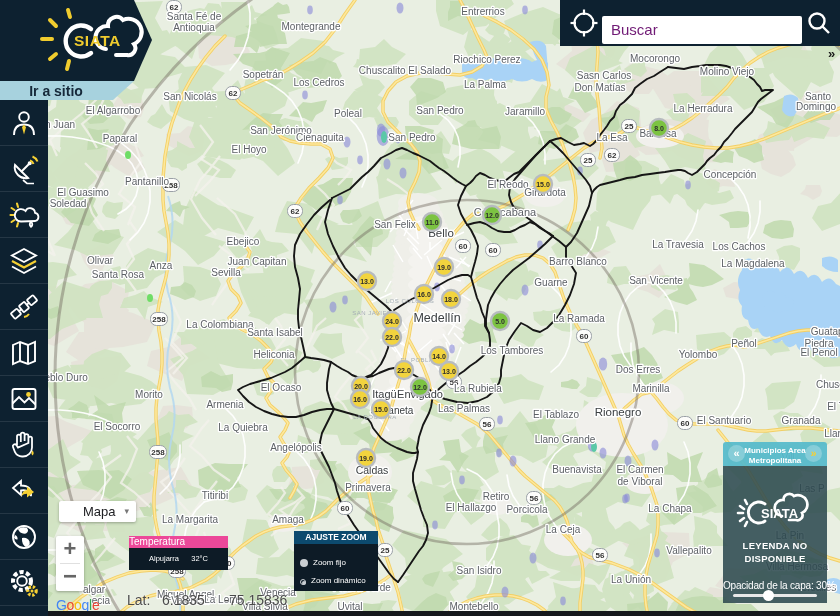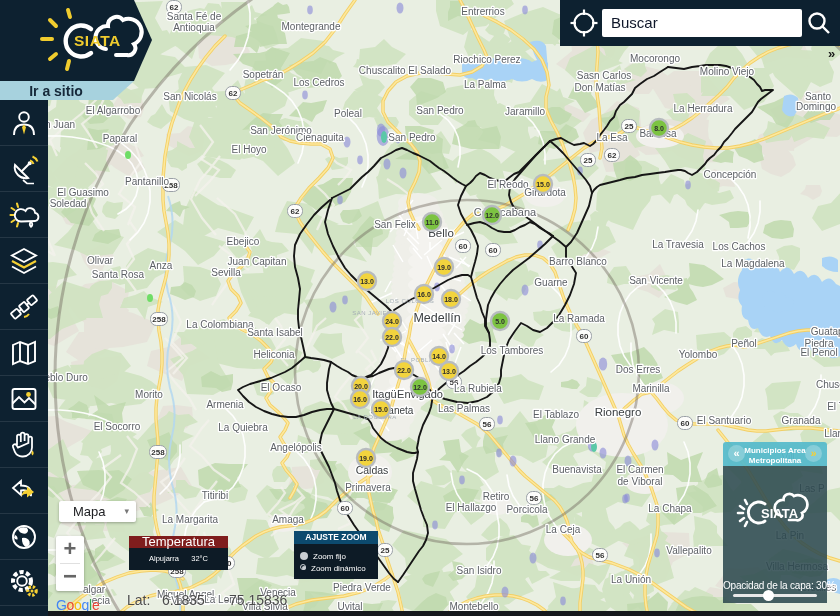--- a/index.html
+++ b/index.html
@@ -4,30 +4,30 @@
 *{margin:0;padding:0;box-sizing:border-box}
 html,body{width:840px;height:616px;overflow:hidden}
 body{font-family:"Liberation Sans",sans-serif;position:relative;background:#e9efe2}
 #map{position:absolute;left:0;top:0;width:812px;height:616px}
 .abs{position:absolute}
 #sidebar{left:0;top:100px;width:48px;height:516px;background:#0d2130;z-index:20}
 .sic{width:48px;height:46px;display:flex;align-items:center;justify-content:center;border-bottom:1px solid rgba(255,255,255,0.10)}
 #hdr{left:0;top:0;z-index:22}
 #irasitio{left:0;top:80px;width:148px;height:22px;z-index:21;background:transparent}
 #searchbar{left:560px;top:0;width:280px;height:46px;background:#0d2130;z-index:20;display:flex;align-items:center}
-#searchinput{position:absolute;left:42px;top:9px;width:200px;height:28px;background:#fff;border-radius:2px;color:#0f172a;font-size:15px;line-height:28px;padding-left:9px}
-#mapa{left:59px;top:501px;width:77px;height:21px;background:#fff;border-radius:2px;box-shadow:0 1px 3px rgba(0,0,0,.3);z-index:10;font-size:13px;color:#202124;line-height:21px;padding-left:14px}
+#searchinput{position:absolute;left:42px;top:16px;width:200px;height:28px;background:#fff;border-radius:2px;color:#701a75;font-size:15px;line-height:28px;padding-left:9px}
+#mapa{left:59px;top:501px;width:77px;height:21px;background:#fff;border-radius:2px;box-shadow:0 1px 3px rgba(0,0,0,.3);z-index:10;font-size:13px;color:#202124;line-height:21px;padding-left:24px}
 #zoomb{left:56px;top:536px;width:28px;height:55px;background:#fff;border-radius:2px;box-shadow:0 1px 3px rgba(0,0,0,.3);z-index:10;color:#666}
 #temp{left:129px;top:536px;width:99px;z-index:10;font-size:8.5px}
-#temph{background:#7f1d1d;color:#fff;text-align:center;height:12px;line-height:12px;font-size:13px}
+#temph{background:#ec4899;color:#fff;height:12px;line-height:12px;font-size:10px}
 #tempb{background:#0d1b26;color:#fff;height:22px;line-height:22px;padding:0 20px;display:flex;justify-content:space-between;font-size:7.5px}
 #ajuste{left:294px;top:531px;width:84px;z-index:10}
 #ajusteh{background:#0c4a6e;color:#fff;text-align:center;height:13px;line-height:13px;font-size:8.5px;font-weight:bold}
 #ajusteb{background:#0d1b26;color:#fff;padding:5px 6px 6px;font-size:8px}
-.radio{display:flex;align-items:flex-start;margin-top:3px}
+.radio{display:flex;align-items:flex-end;margin-top:9px}
 .rc{width:8px;height:8px;background:#c9ced2;border-radius:50%;margin-right:5px;position:relative}
 .rc.sel{background:transparent;border:1.5px solid #c9ced2;width:6px;height:6px}
 .rc.sel:after{content:"";position:absolute;left:1px;top:1px;width:4px;height:4px;border-radius:50%;background:#c9ced2}
 #mpanel{left:723px;top:442px;width:104px;z-index:10}
 #mpanelh{background:rgba(84,186,203,0.92);height:24px;border-radius:3px 3px 0 0;position:relative;color:#fff;text-align:center;font-size:8px;font-weight:bold;line-height:1.25;padding-top:4px}
 #mpanelb{background:rgba(44,72,78,0.87);height:137px;position:relative;color:#fff;text-align:center}
 #leyenda{position:absolute;top:74px;width:100%;font-size:9.5px;font-weight:bold;letter-spacing:0.3px;line-height:1.35}
 #opac{position:absolute;top:114px;width:100%;font-size:10px;letter-spacing:-0.2px;white-space:nowrap}
 #slider{position:absolute;left:10px;top:128px;width:84px;height:3px;background:#e8e8e8;border-radius:2px}
 #sthumb{position:absolute;left:30px;top:-4px;width:11px;height:11px;border-radius:50%;background:#fff}
@@ -1282,20 +1282,21 @@
 <line x1="10" y1="18" x2="12" y2="22"></line>
           <line x1="5" y1="24" x2="9" y2="27"></line>
 <line x1="3" y1="31" x2="8" y2="31"></line>
           <line x1="5" y1="39" x2="9" y2="36"></line>
 <line x1="10" y1="44" x2="12" y2="40"></line>
 </g>
 <path d="M30,22 A10.5,10.5 0 1 0 30,39" fill="none" stroke="#fff" stroke-width="2.9" stroke-linecap="round"></path>
 <path d="M47,34 A7.5,7.5 0 0 1 48.5,18 A6,6 0 0 1 59,14 A8,8 0 0 1 67,31 A5,5 0 0 1 61,38 L54,38" fill="none" stroke="#fff" stroke-width="2.7" stroke-linecap="round"></path>
 <text x="26" y="35.5" font-size="13" font-weight="bold" fill="#fff" font-family="Liberation Sans, sans-serif">SIATA</text>
 </svg>
+<div id="leyenda">LEYENDA NO<br>DISPONIBLE</div>
 <div id="opac">Opacidad de la capa: 30%</div>
 <div id="slider">
         <div id="sthumb"></div>
       </div>
 </div>
 </div>
 
 <div class="abs" id="googlelogo"><span style="color:#4285F4">G</span><span style="color:#EA4335">o</span><span style="color:#FBBC05">o</span><span style="color:#4285F4">g</span><span style="color:#34A853">l</span><span style="color:#EA4335">e</span></div>
 <div class="abs" id="latlng">Lat:&nbsp;&nbsp;&nbsp;6.1835&nbsp;&nbsp;&nbsp;&nbsp;&nbsp;-75.15836</div>
 <div class="abs" id="botbar"></div>

